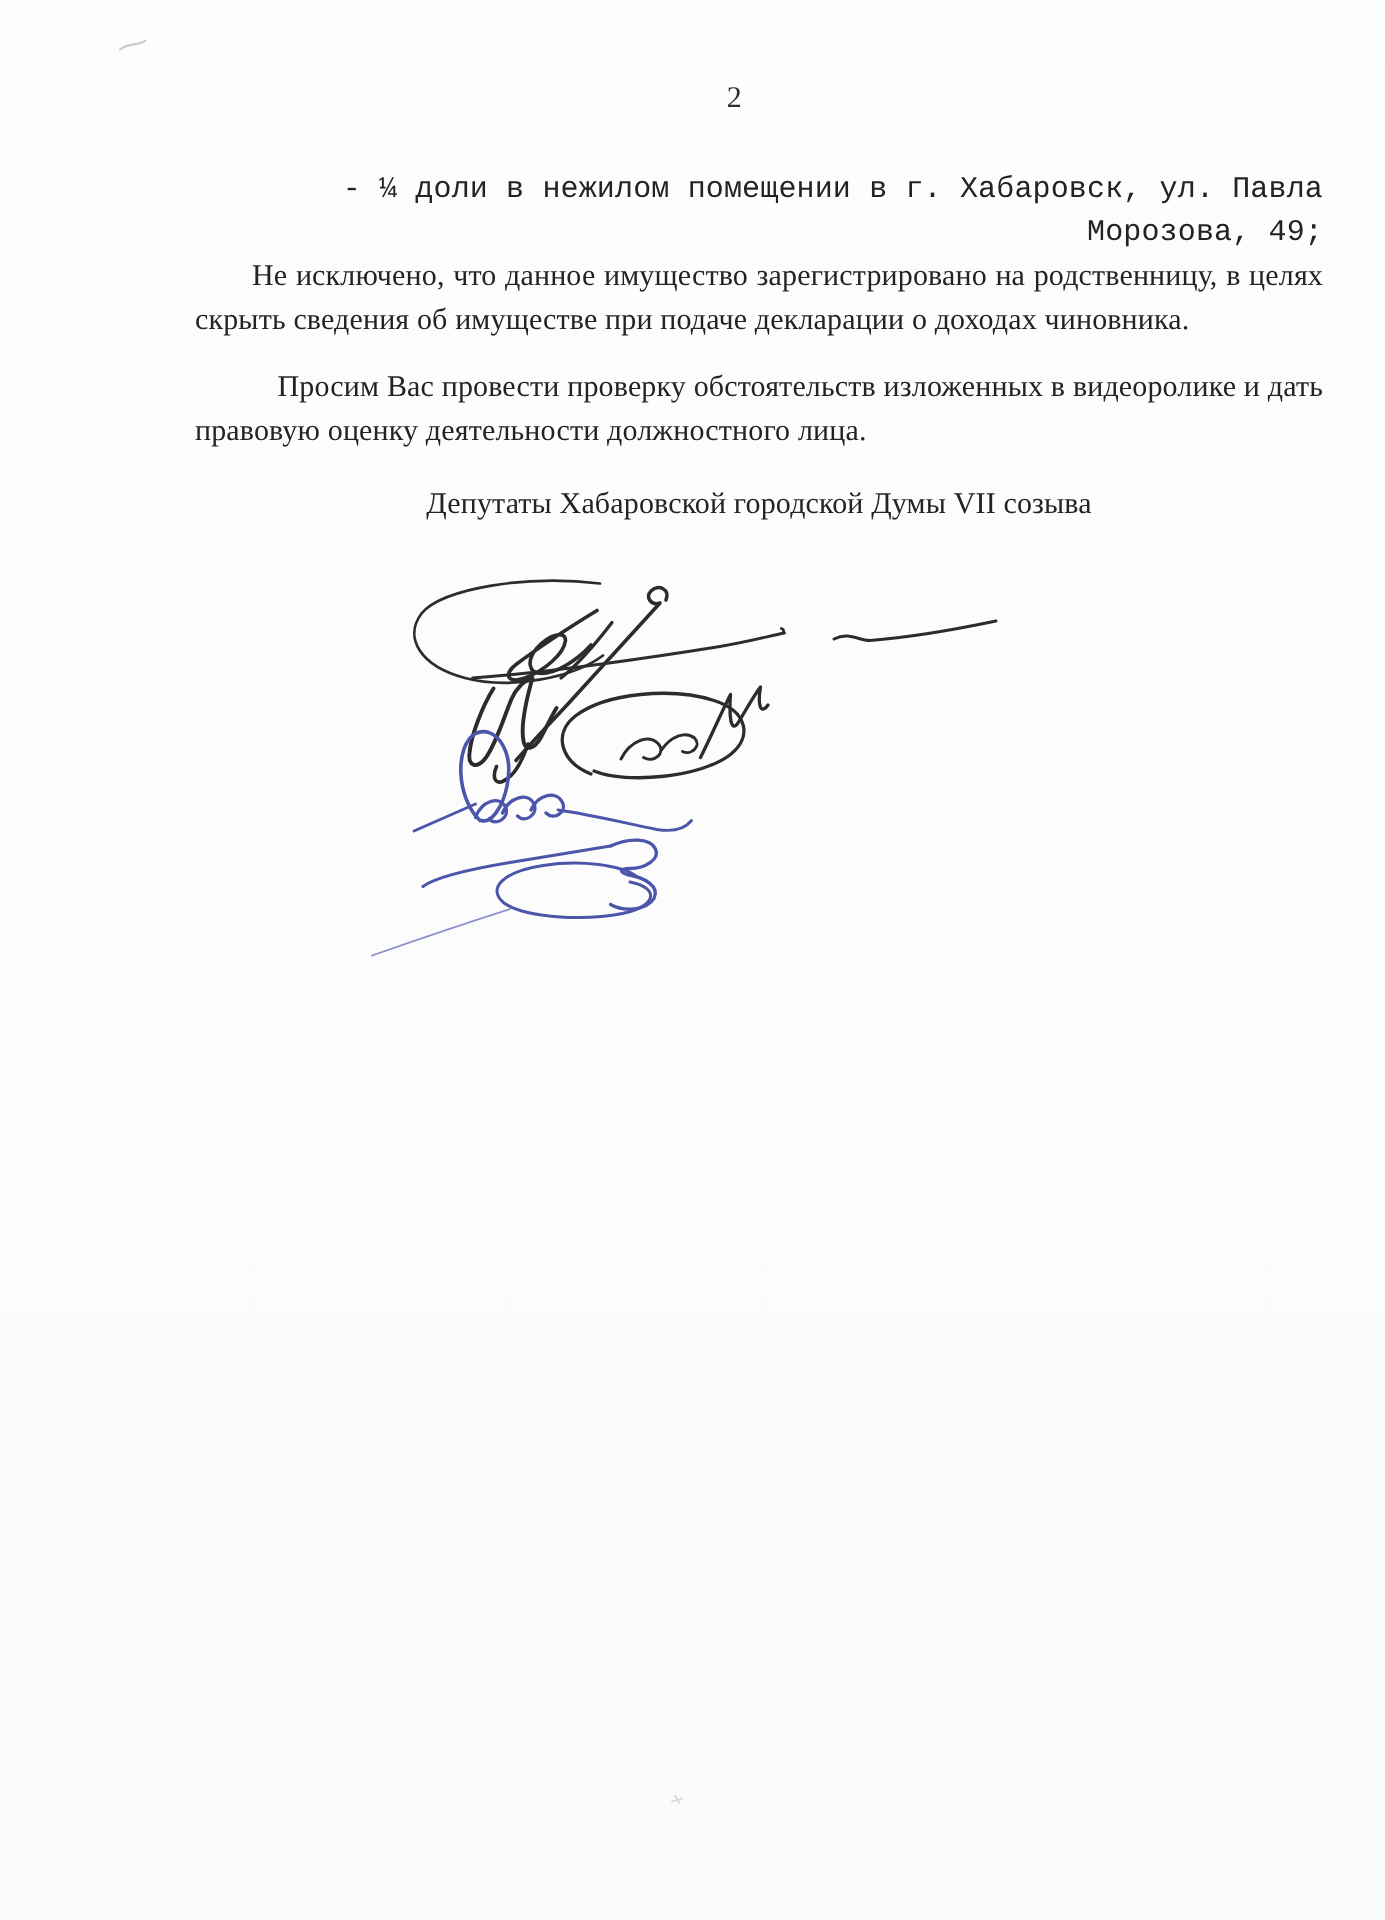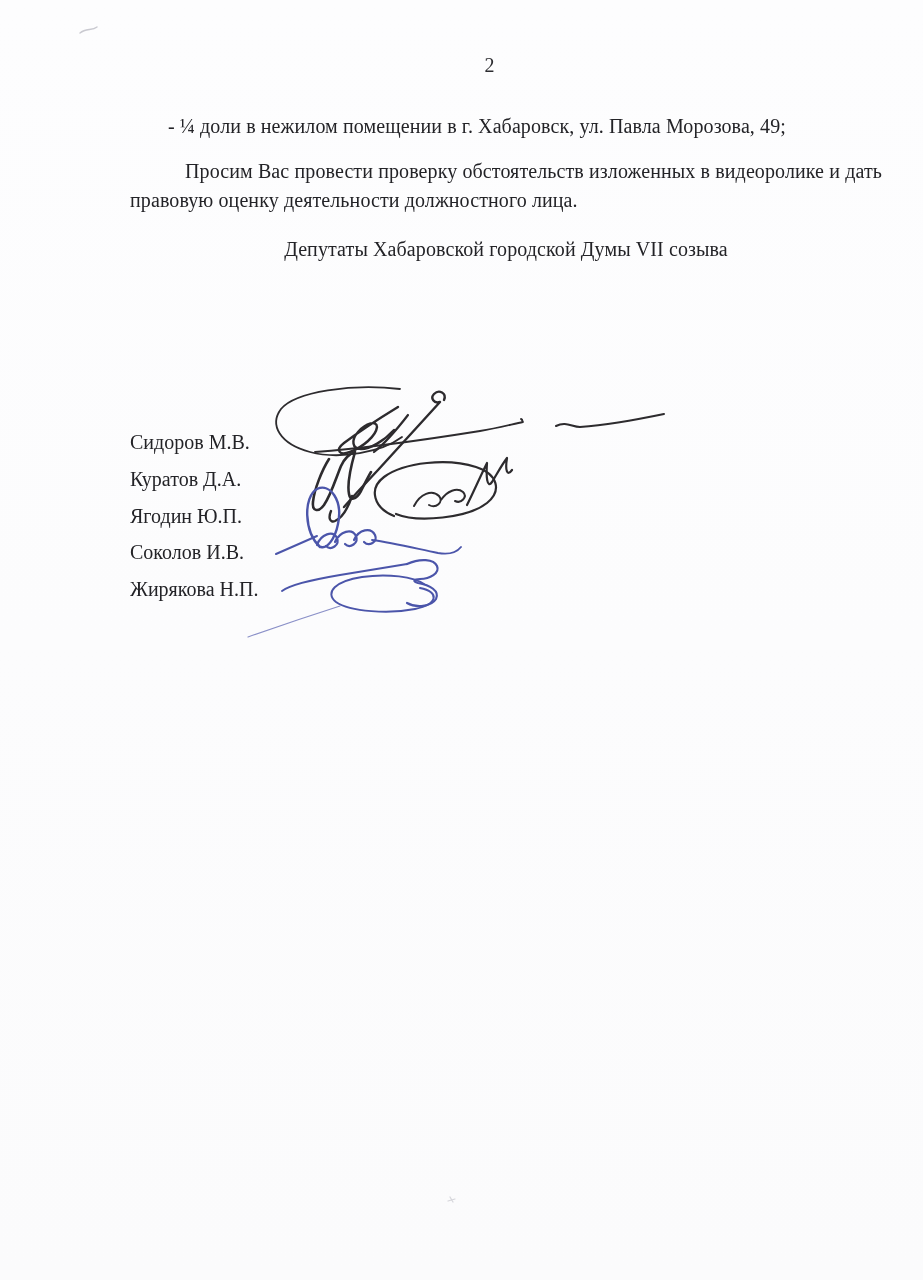--- a/index.html
+++ b/index.html
@@ -17,21 +17,21 @@
     font-size:20px;
     transform:translateX(28px);
     color:#2c2c30;
   }
   .content{
     position:absolute;left:130px;top:112px;width:752px;
     font-size:20px;line-height:29px;
     letter-spacing:0.1px;
   }
   .content p{margin:0;}
-  .list-item{text-indent:38px;text-align:left;}
+  .list-item{text-indent:38px;text-align:right;font-family:Liberation Mono, monospace;}
   .para-property{text-align:justify;text-indent:38px;}
   .para-request{text-align:justify;text-indent:55px;margin-top:16px !important;font-family:Liberation Serif, serif;}
   .signatory-title{margin-top:20px !important;text-align:center;}
   .names{
     position:absolute;left:130px;top:424px;
     font-size:20px;
   }
   .name-row{height:36.75px;line-height:36.75px;white-space:nowrap;}
   .sig-layer{
     position:absolute;left:0;top:0;width:923px;height:1280px;
@@ -40,31 +40,25 @@
 </style>
 </head>
 <body>
 
 <div class="page">
 
   <div class="page-number">2</div>
 
   <div class="content">
     <p class="list-item">- ¼ доли в нежилом помещении в г. Хабаровск, ул. Павла Морозова, 49;</p>
+    <p class="para-property">Не исключено, что данное имущество зарегистрировано на родственницу, в целях скрыть сведения об имуществе при подаче декларации о доходах чиновника.</p>
     <p class="para-request">Просим Вас провести проверку обстоятельств изложенных в видеоролике и дать правовую оценку деятельности должностного лица.</p>
     <p class="signatory-title">Депутаты Хабаровской городской Думы VII созыва</p>
   </div>
 
-  <div class="names">
-    <div class="name-row">Сидоров М.В.</div>
-    <div class="name-row">Куратов Д.А.</div>
-    <div class="name-row">Ягодин Ю.П.</div>
-    <div class="name-row">Соколов И.В.</div>
-    <div class="name-row">Жирякова Н.П.</div>
-  </div>
 
   <svg class="sig-layer" viewBox="0 0 923 1280">
 
     <g fill="none" stroke-linecap="round" stroke-linejoin="round">
       <path stroke-width="1.8" d="M 400 389 C 352 383 295 392 281 409 C 269 425 280 444 310 452 C 340 460 382 452 402 437" stroke="#2d2b2e"></path>
       <path stroke-width="2.4" d="M 398 407 C 380 418 356 434 344 443 C 335 450 339 456 350 452 C 363 447 376 436 377 427 C 377 420 366 423 358 432 C 351 440 352 449 361 449 C 370 449 384 441 394 430" stroke="#2d2b2e"></path>
       <path stroke-width="2.2" d="M 408 415 C 398 428 384 444 374 452" stroke="#2d2b2e"></path>
       <path stroke-width="2.4" d="M 444 400 C 447 393 439 389 434 394 C 430 398 434 404 440 402 C 420 424 398 448 378 470 C 362 487 351 499 344 507" stroke="#2d2b2e"></path>
       <path stroke-width="1.9" d="M 315 452 C 370 448 430 439 480 431 C 498 428 513 424 523 422 C 521 423 524 420 521 419" stroke="#2d2b2e"></path>
       <path stroke-width="2.0" d="M 556 426 C 566 421 572 427 580 427 C 606 425 640 419 664 414" stroke="#2d2b2e"></path>

